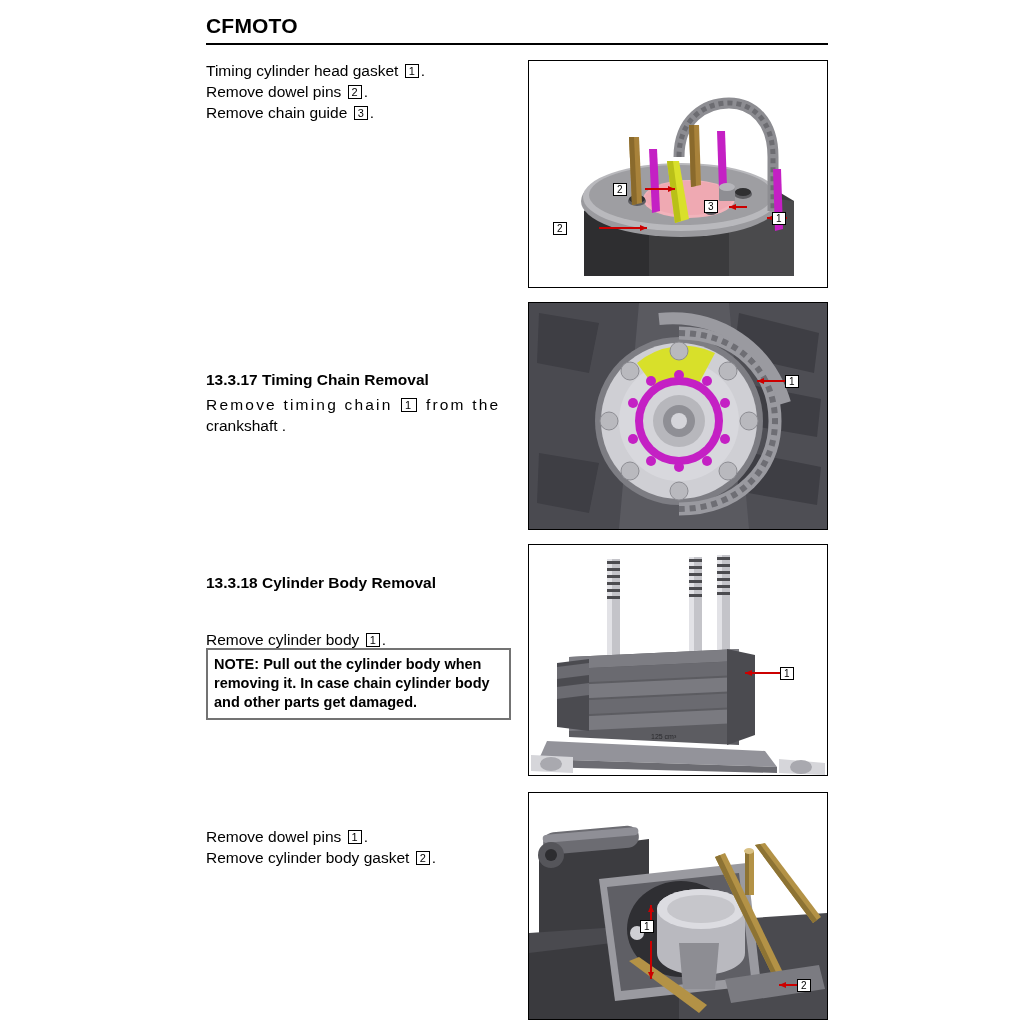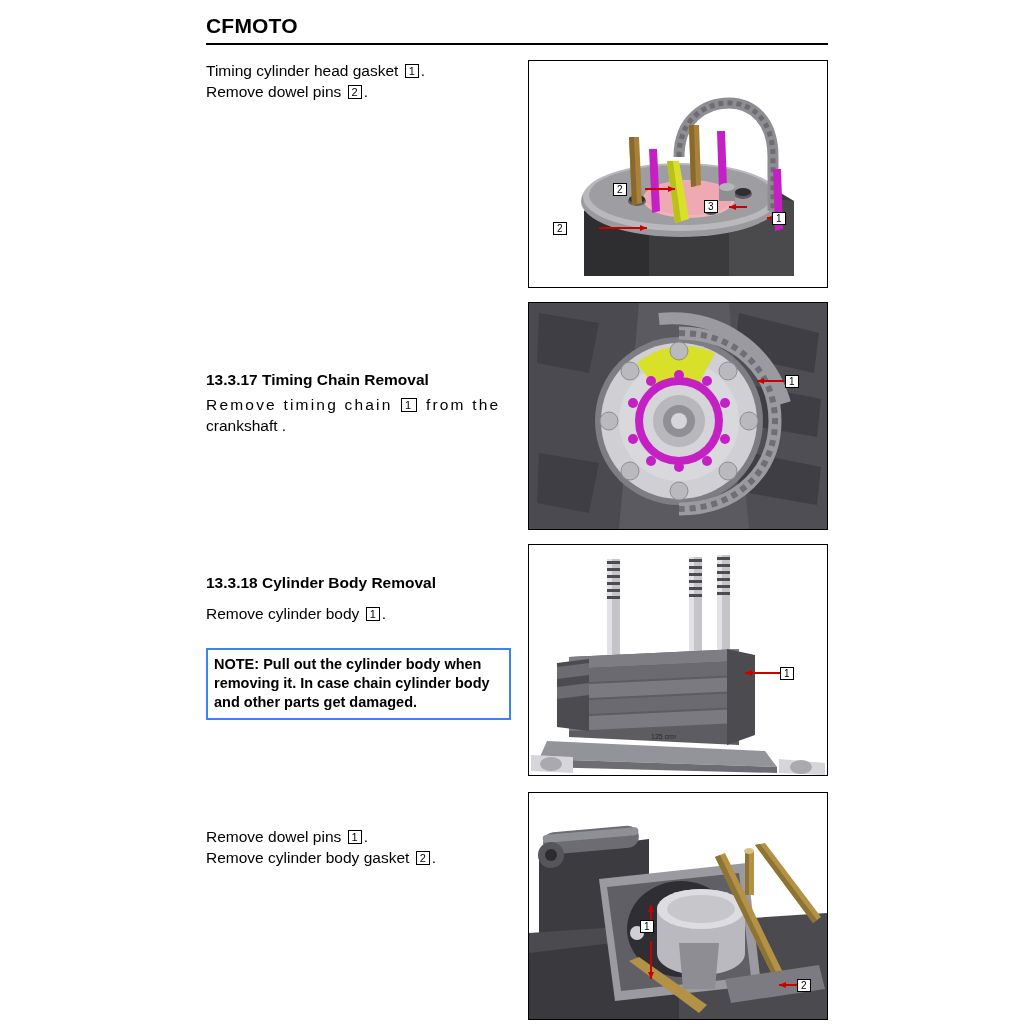--- a/index.html
+++ b/index.html
@@ -54,21 +54,21 @@
     background: #fff;
     font-weight: normal;
     font-family: "Liberation Sans", sans-serif;
   }
 
   .spaced { letter-spacing: 2.2px; }
 
   .note-box {
     position: absolute;
     left: 206px;
-    border: 2px solid #3b82f6;
+    border: 2px solid #737373;
     padding: 5px 6px 6px 6px;
     width: 305px;
     background: #fff;
   }
   .note-box .line {
     font-size: 14.5px;
     line-height: 19px;
     font-weight: bold;
     white-space: normal;
   }
@@ -101,20 +101,23 @@
     <div class="brand">CFMOTO</div>
     <div class="header-rule"></div>
   </div>
 
   <div class="text-col" style="top:60px;">
     <div class="line">
       <span>Timing cylinder head gasket </span><span class="cal">1</span><span>.</span>
     </div>
     <div class="line">
       <span>Remove dowel pins </span><span class="cal">2</span><span>.</span>
+    </div>
+    <div class="line">
+      <span>Remove chain guide </span><span class="cal">3</span><span>.</span>
     </div>
   </div>
 
   <div class="fig" style="left:528px; top:60px; width:300px; height:228px;">
     <svg width="298" height="226" viewBox="0 0 298 226">
       <rect x="0" y="0" width="298" height="226" fill="#ffffff"></rect>
 
       <path d="M55 150 L55 215 L265 215 L265 140 L245 128 L80 128 Z" fill="#3b3b3d"></path>
       <path d="M55 150 L55 215 L120 215 L120 142 Z" fill="#2e2e30"></path>
       <path d="M200 132 L265 140 L265 215 L200 215 Z" fill="#4a4a4c"></path>
@@ -228,21 +231,21 @@
       <path d="M130 16 C190 10 240 45 256 100" fill="none" stroke="#9a9aa0" stroke-width="12"></path>
 
       <line x1="228" y1="78" x2="258" y2="78" stroke="#cc0000" stroke-width="2"></line>
       <polygon points="228,78 235,75 235,81" fill="#cc0000"></polygon>
     </svg>
     <div class="tag" style="left:256px; top:72px;">1</div>
   </div>
 
   <div class="text-col" style="top:572px; width:310px;">
     <div class="line bold">13.3.18 Cylinder Body Removal</div>
-    <div class="line" style="margin-top:10px;">
+    <div class="line" style="margin-top:36px;">
       <span>Remove cylinder body </span><span class="cal">1</span><span>.</span>
     </div>
   </div>
 
   <div class="note-box" style="top:648px;">
     <div class="line">NOTE: Pull out the cylinder body when</div>
     <div class="line">removing it. In case chain cylinder body</div>
     <div class="line">and other parts get damaged.</div>
   </div>
 

